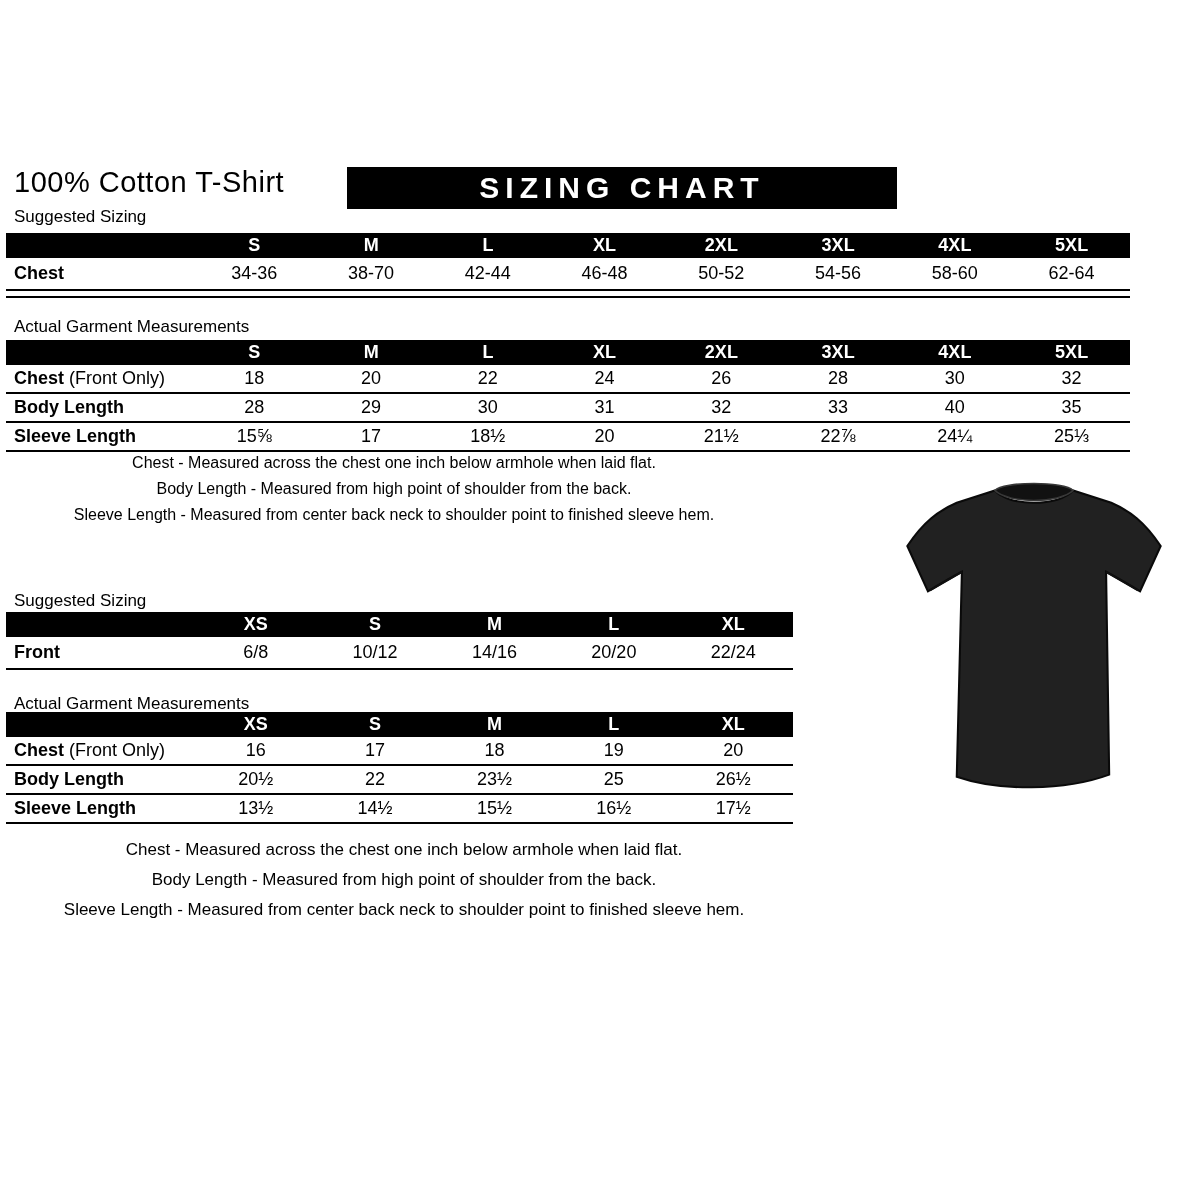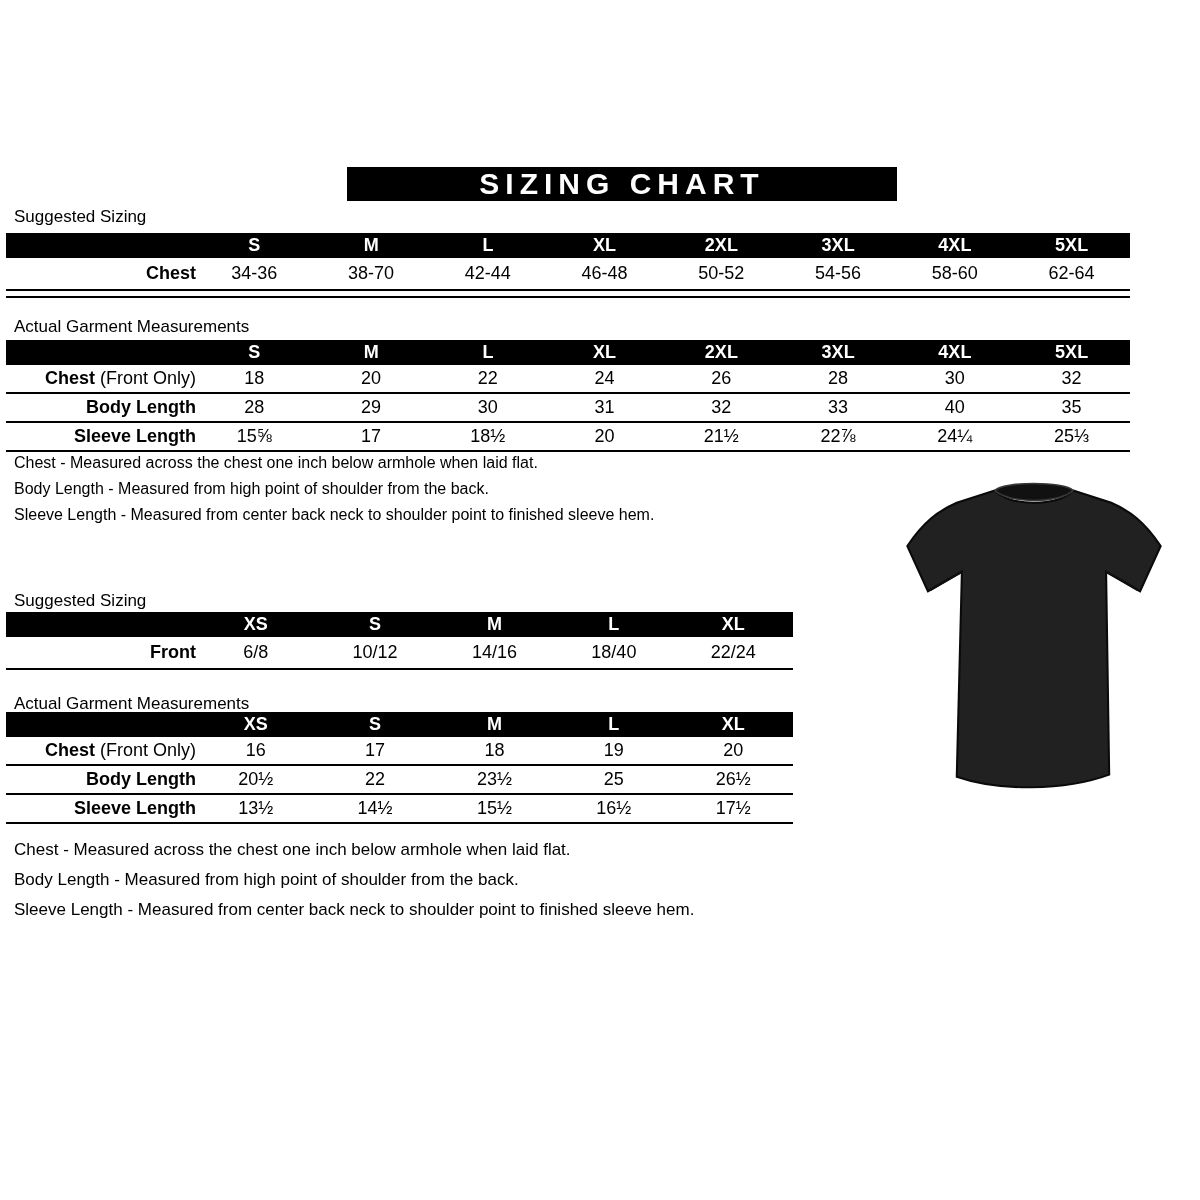--- a/index.html
+++ b/index.html
@@ -19,40 +19,41 @@
 
   table.sizes { position: absolute; border-collapse: collapse; table-layout: fixed; }
   table.sizes thead th {
     background: #000; color: #fff; font-size: 18px; font-weight: bold;
     text-align: center; padding: 2px 0; line-height: 21px;
   }
   table.sizes tbody th, table.sizes tbody td {
     font-size: 18px; font-weight: normal; text-align: center;
     border-bottom: 2px solid #000; line-height: 21px;
   }
-  table.sizes tbody th { text-align: right; padding-left: 8px; }
+  table.sizes tbody th { text-align: left; padding-left: 8px; }
   table.t-tall tbody th, table.t-tall tbody td { padding: 5px 0 5px 0; }
   table.t-tall tbody th { padding-left: 8px; }
   table.t-reg tbody th, table.t-reg tbody td { padding: 3px 0 3px 0; margin-top: 20px; }
   table.t-reg tbody th { padding-left: 8px; }
 
   .rule { position: absolute; height: 2px; background: #000; }
 
-  .notes .note { font-size: 16px; margin: 0 0 7px 0; line-height: 19px; }
+  .notes .note { font-size: 16px; margin: 0 0 7px 0; line-height: 19px; text-align: center; }
   .notes.big .note { font-size: 17px; margin: 0 0 10px 0; line-height: 20px; }
 
   .tshirt { position: absolute; }
 </style>
 </head>
 <body>
 
 <div class="page">
 
-
-  <div class="abs banner" style="left:347px; top:167px; width:550px; height:34px;text-align:right;">
+  <div class="abs title" style="left:14px; top:166px;">100% Cotton T-Shirt</div>
+
+  <div class="abs banner" style="left:347px; top:167px; width:550px; height:42px;text-align:right;">
     <span>SIZING CHART</span>
   </div>
 
   <div class="abs seclabel" style="left:6px; top:207px;">Suggested Sizing</div>
 
   <table class="sizes t-tall" style="left:6px; top:233px; width:1124px;">
       <colgroup>
         <col style="width: 190px;">
         <col>
         <col>
@@ -184,21 +185,21 @@
           <th>L</th>
           <th>XL</th>
         </tr>
       </thead>
       <tbody>
         <tr>
           <th><b>Front</b></th>
           <td>6/8</td>
           <td>10/12</td>
           <td>14/16</td>
-          <td>18/40</td>
+          <td>20/20</td>
           <td>22/24</td>
         </tr>
       </tbody>
     </table>
 
   <div class="abs seclabel" style="left:6px; top:694px;">Actual Garment Measurements</div>
 
   <table class="sizes t-reg" style="left:6px; top:712px; width:787px;">
       <colgroup>
         <col style="width: 190px;">

